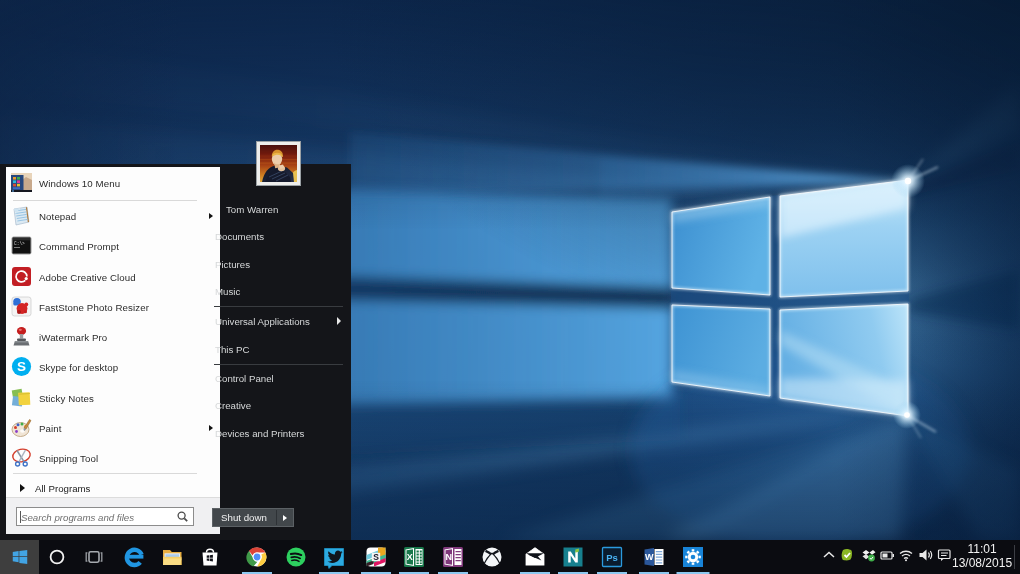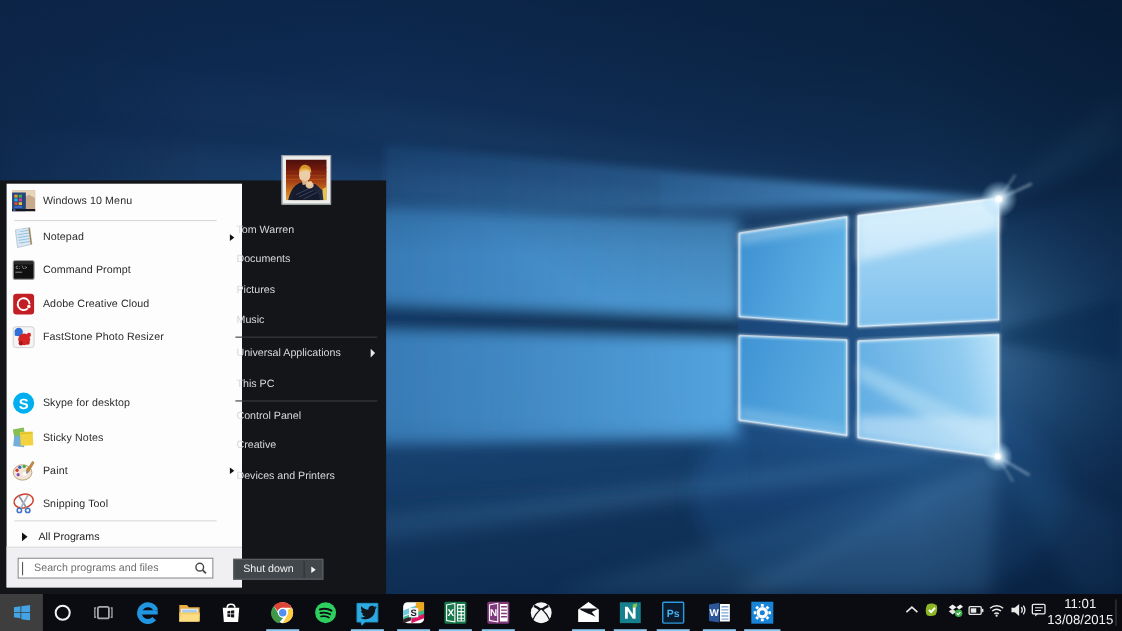--- a/index.html
+++ b/index.html
@@ -10,21 +10,21 @@
 .row{position:absolute;left:0;width:100%;height:30px;}
 .row svg.ic{position:absolute;left:4px;top:3px;}
 .row span{position:absolute;left:33px;top:50%;transform:translateY(-50%);font-size:9.7px;color:#2b2b2b;white-space:nowrap;letter-spacing:0.1px;}
 .row .arr{position:absolute;right:7px;top:50%;transform:translateY(-50%);width:0;height:0;border-left:4px solid #111;border-top:3.5px solid transparent;border-bottom:3.5px solid transparent;}
 .sep{position:absolute;left:7px;width:184px;height:1px;background:#d9d9d9;}
 #allprog{position:absolute;left:0;width:100%;height:24px;}
 #allprog .tri{position:absolute;left:14px;top:50%;transform:translateY(-50%);width:0;height:0;border-left:5px solid #111;border-top:4px solid transparent;border-bottom:4px solid transparent;}
 #allprog span{position:absolute;left:29px;top:50%;transform:translateY(-50%);font-size:9.7px;color:#1b1b1b;}
 #mfoot{position:absolute;left:0;bottom:0;width:100%;height:36px;background:#f0f0f2;border-top:1px solid #dcdcdc;}
 #sbox{position:absolute;left:10px;top:9px;width:176px;height:17px;background:#fff;border:1px solid #8c8c8c;}
-#sbox .ph{position:absolute;left:14px;top:50%;transform:translateY(-50%);font-size:9.7px;color:#6e6e6e;}
+#sbox .ph{position:absolute;left:4px;top:50%;transform:translateY(-50%);font-size:9.7px;font-style:italic;color:#6e6e6e;}
 #sbox .cur{position:absolute;left:3px;top:3px;width:1px;height:12px;background:#555;}
 #sbox svg{position:absolute;right:4px;top:2px;}
 .ritem{position:absolute;font-size:9.7px;color:#d6d8d9;white-space:nowrap;transform:translateY(-50%);}
 .rsep{position:absolute;left:214px;width:129px;height:1px;background:#393c40;}
 .rarr{position:absolute;left:337px;width:0;height:0;border-left:4.5px solid #e8e8e8;border-top:4px solid transparent;border-bottom:4px solid transparent;transform:translateY(-50%);}
 #photo{position:absolute;left:256px;top:-23px;width:45px;height:45px;background:#eeeeec;border:1px solid #9aa0a4;box-sizing:border-box;padding:3px;}
 #shut{position:absolute;left:212px;top:344px;width:82px;height:19px;background:#42474b;border:1px solid #5c6165;box-sizing:border-box;}
 #shut .lbl{position:absolute;left:0;top:0;width:62px;height:100%;line-height:17px;text-align:center;font-size:9.7px;color:#f2f2f2;}
 #shut .dv{position:absolute;left:63px;top:1px;width:1px;height:15px;background:#2e3236;}
 #shut .sarr{position:absolute;left:70px;top:5.5px;width:0;height:0;border-left:4.5px solid #fff;border-top:3.5px solid transparent;border-bottom:3.5px solid transparent;}
@@ -260,20 +260,31 @@
             <rect x="2" y="2" width="19" height="19" rx="2.5" fill="#f4f4f4" stroke="#c8c8c8" stroke-width="0.7"></rect>
 <circle cx="7" cy="6.8" r="3.8" fill="#2f6fd6"></circle>
 <circle cx="4.8" cy="9" r="1.5" fill="#2f6fd6"></circle>
 <circle cx="12" cy="13.5" r="5.4" fill="#d42525"></circle>
 <circle cx="9" cy="17" r="2" fill="#a81818"></circle>
 <circle cx="16.3" cy="9.5" r="1.9" fill="#d42525"></circle>
 <circle cx="15.5" cy="16.8" r="1.5" fill="#c42020"></circle>
           </svg>
           <span>FastStone Photo Resizer</span>
         </div>
+<div class="row" style="top:155px">
+          <svg class="ic" width="23" height="23" viewBox="0 0 23 23">
+            <ellipse cx="11.5" cy="6" rx="4.6" ry="4" fill="#c41d1d"></ellipse>
+<ellipse cx="10.3" cy="4.8" rx="1.6" ry="1.1" fill="#e86a6a"></ellipse>
+<rect x="9.8" y="9" width="3.4" height="4.5" fill="#9a9da0"></rect>
+<path d="M5,16 L18,16 L19.5,20.5 L3.5,20.5 Z" fill="#6a6e72"></path>
+<path d="M5,16 L18,16 L18.5,17.6 L4.5,17.6 Z" fill="#8b9094"></path>
+<rect x="7" y="13.5" width="9" height="2.5" rx="1" fill="#55585c"></rect>
+          </svg>
+          <span>iWatermark Pro</span>
+        </div>
 <div class="row" style="top:185px">
           <svg class="ic" width="23" height="23" viewBox="0 0 23 23">
             <circle cx="11.5" cy="11.5" r="9.6" fill="#00aff0"></circle>
 <text x="11.5" y="16.4" font-size="13.5" font-weight="bold" fill="#fff" text-anchor="middle" font-family="Liberation Sans">S</text>
           </svg>
           <span>Skype for desktop</span>
         </div>
 <div class="row" style="top:215.5px">
           <svg class="ic" width="23" height="23" viewBox="0 0 23 23">
             <rect x="2.5" y="3.5" width="10" height="10" fill="#86be52" transform="rotate(-10 7.5 8.5)"></rect>
@@ -318,21 +329,21 @@
           <div id="sbox">
             <div class="cur"></div>
             <div class="ph">Search programs and files</div>
 <svg width="13" height="13" viewBox="0 0 13 13">
               <circle cx="5.6" cy="5.6" r="3.5" fill="none" stroke="#4a4a4a" stroke-width="1.3"></circle>
               <line x1="8.3" y1="8.3" x2="11.2" y2="11.2" stroke="#4a4a4a" stroke-width="1.7"></line>
             </svg>
 </div>
         </div>
 </div>
-<div class="ritem" style="left:215px;top:44.5px">Tom Warren</div>
+<div class="ritem" style="left:226px;top:44.5px">Tom Warren</div>
 <div class="ritem" style="left:215px;top:72.3px">Documents</div>
 <div class="ritem" style="left:215px;top:99.9px">Pictures</div>
 <div class="ritem" style="left:215px;top:127.4px">Music</div>
 <div class="ritem" style="left:215px;top:156.5px">Universal Applications</div>
 <div class="rarr" style="top:156.5px"></div>
 <div class="ritem" style="left:215px;top:184.8px">This PC</div>
 <div class="ritem" style="left:215px;top:213.5px">Control Panel</div>
 <div class="ritem" style="left:215px;top:241.3px">Creative</div>
 <div class="ritem" style="left:215px;top:269px">Devices and Printers</div>
 <div class="rsep" style="top:142px"></div>

